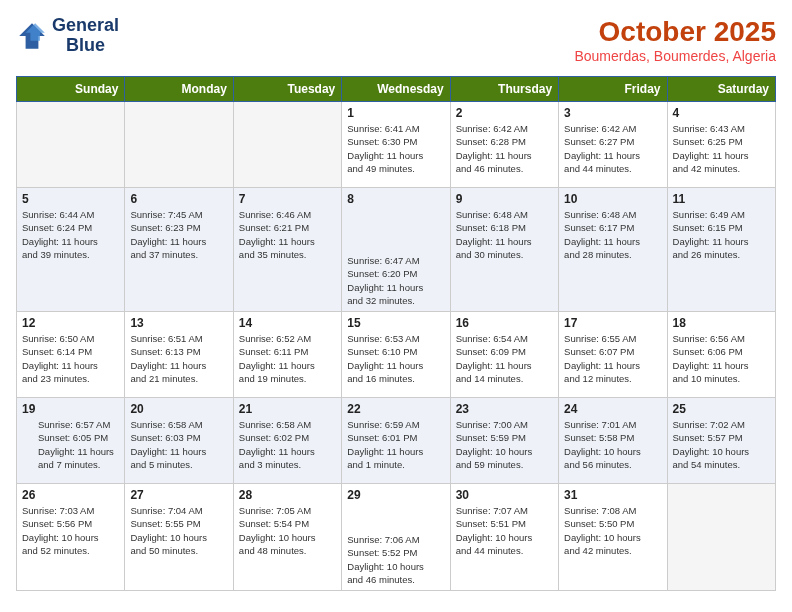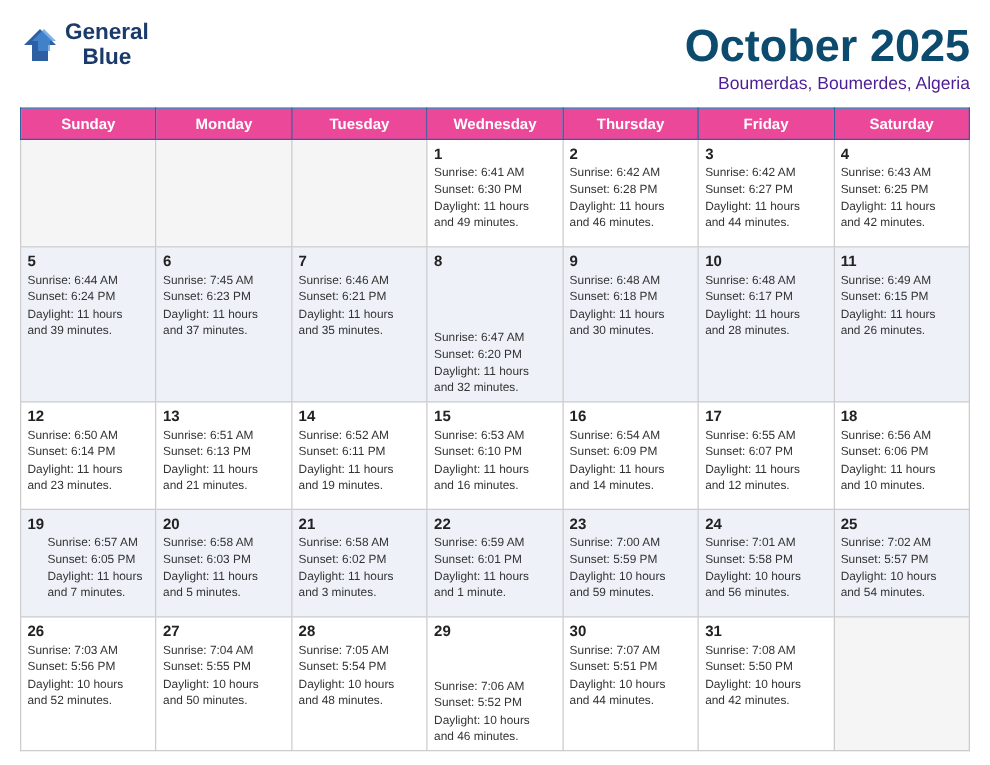--- a/index.html
+++ b/index.html
@@ -29,37 +29,37 @@
       text-align: center;
     }
     .logo-icon {
       width: 32px;
       height: 32px;
     }
     .title-block {
       text-align: right;
     }
     .month-title {
-      font-size: 36px;
+      font-size: 28px;
       font-weight: bold;
-      color: #0c4a6e;
+      color: #c2410c;
     }
     .subtitle {
       font-size: 14px;
-      color: #4c1d95;
+      color: #ef4444;
     }
     .calendar {
       width: 100%;
       border-collapse: collapse;
       font-size: 10px;
     }
     .calendar th {
-      background-color: #ec4899;
+      background-color: #4d7c0f;
       color: #fff;
-      text-align: center;
+      text-align: right;
       padding: 5px 6px;
       font-size: 12px;
       border: 1px solid #2e5fa3;
     }
     .calendar td {
       border: 1px solid #ccc;
       vertical-align: top;
       padding: 4px 5px;
       width: 14.28%;
       height: 86px;

